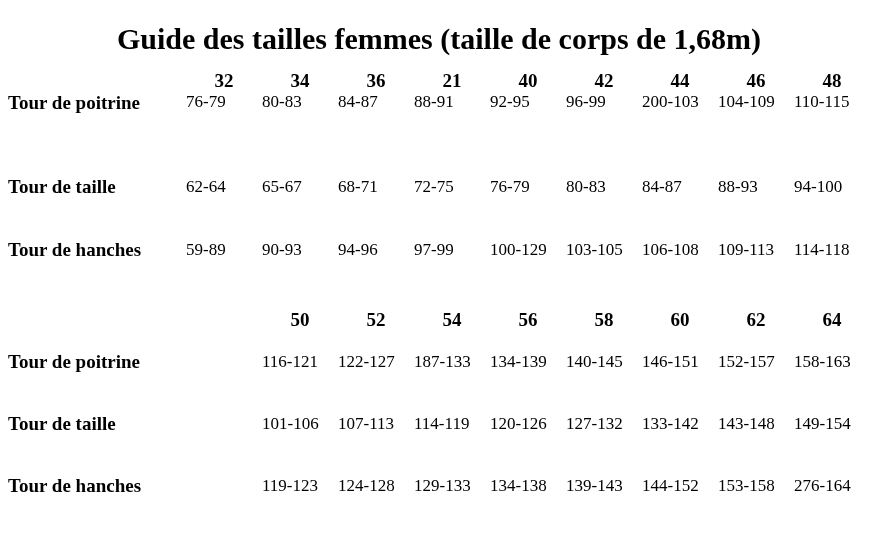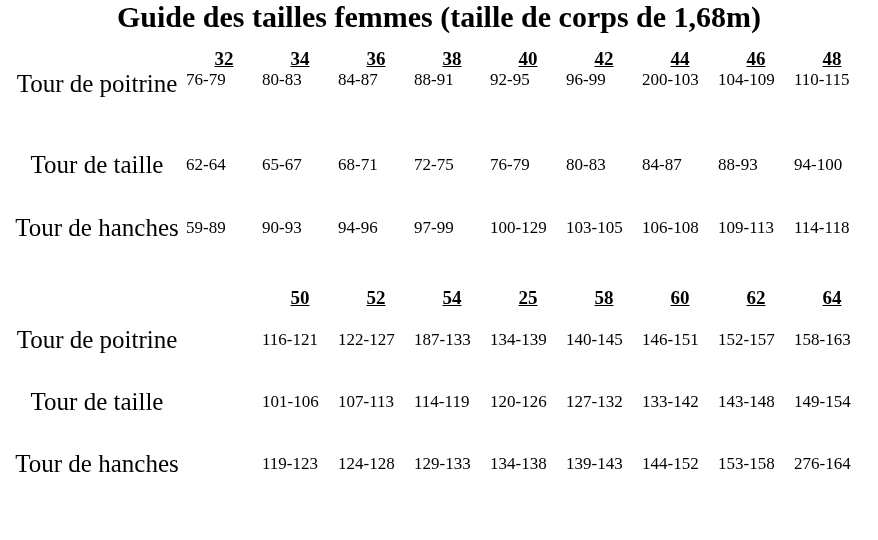--- a/index.html
+++ b/index.html
@@ -19,44 +19,44 @@
     width: 878px;
     height: 540px;
   }
   .title {
     text-align: center;
     font-family: "Liberation Serif", serif;
     font-weight: bold;
     font-size: 30px;
     letter-spacing: 0px;
     margin: 0;
+    padding-top: 22px;
   }
   table.size-table {
     border-collapse: collapse;
     width: 862px;
     margin-left: 8px;
     table-layout: fixed;
   }
   table.size-table td, table.size-table th {
     padding: 0;
     border: none;
     font-family: "Liberation Serif", serif;
   }
   .row-label {
-    font-weight: normal;
-    font-size: 25px;
-    text-align: center;
+    font-weight: bold;
+    font-size: 19px;
+    text-align: left;
     padding-right: 8px;
     white-space: nowrap;
     width: 178px;
   }
   .size-head {
     font-weight: bold;
     font-size: 19px;
-    text-decoration: underline;
     text-align: center;
     height: 30px;
     vertical-align: bottom;
   }
   .cell-val {
     font-size: 17px;
     text-align: left;
     vertical-align: middle;
   }
   .block1 tr.data-row { height: 63px; }
@@ -73,21 +73,21 @@
 
   <h1 class="title">Guide des tailles femmes (taille de corps de  1,68m)</h1>
 
   <table class="size-table block1">
     <tbody>
         <tr class="head-row">
       <td class="row-label"></td>
       <td class="size-head">32</td>
       <td class="size-head">34</td>
       <td class="size-head">36</td>
-      <td class="size-head">38</td>
+      <td class="size-head">21</td>
       <td class="size-head">40</td>
       <td class="size-head">42</td>
       <td class="size-head">44</td>
       <td class="size-head">46</td>
       <td class="size-head">48</td>
     </tr>
     <tr class="data-row b1-first">
       <td class="row-label">Tour de poitrine</td>
       <td class="cell-val">76-79</td>
       <td class="cell-val">80-83</td>
@@ -129,21 +129,21 @@
   <div class="spacer-block"></div>
 
   <table class="size-table block2">
     <tbody>
         <tr class="head-row">
       <td class="row-label"></td>
       <td class="cell-val"></td>
       <td class="size-head">50</td>
       <td class="size-head">52</td>
       <td class="size-head">54</td>
-      <td class="size-head">25</td>
+      <td class="size-head">56</td>
       <td class="size-head">58</td>
       <td class="size-head">60</td>
       <td class="size-head">62</td>
       <td class="size-head">64</td>
     </tr>
     <tr class="data-row">
       <td class="row-label">Tour de poitrine</td>
       <td class="cell-val"></td>
       <td class="cell-val">116-121</td>
       <td class="cell-val">122-127</td>

